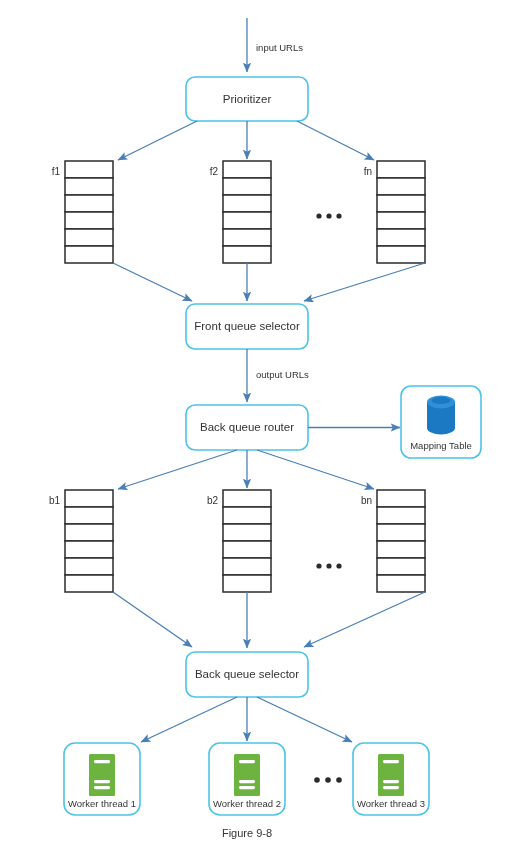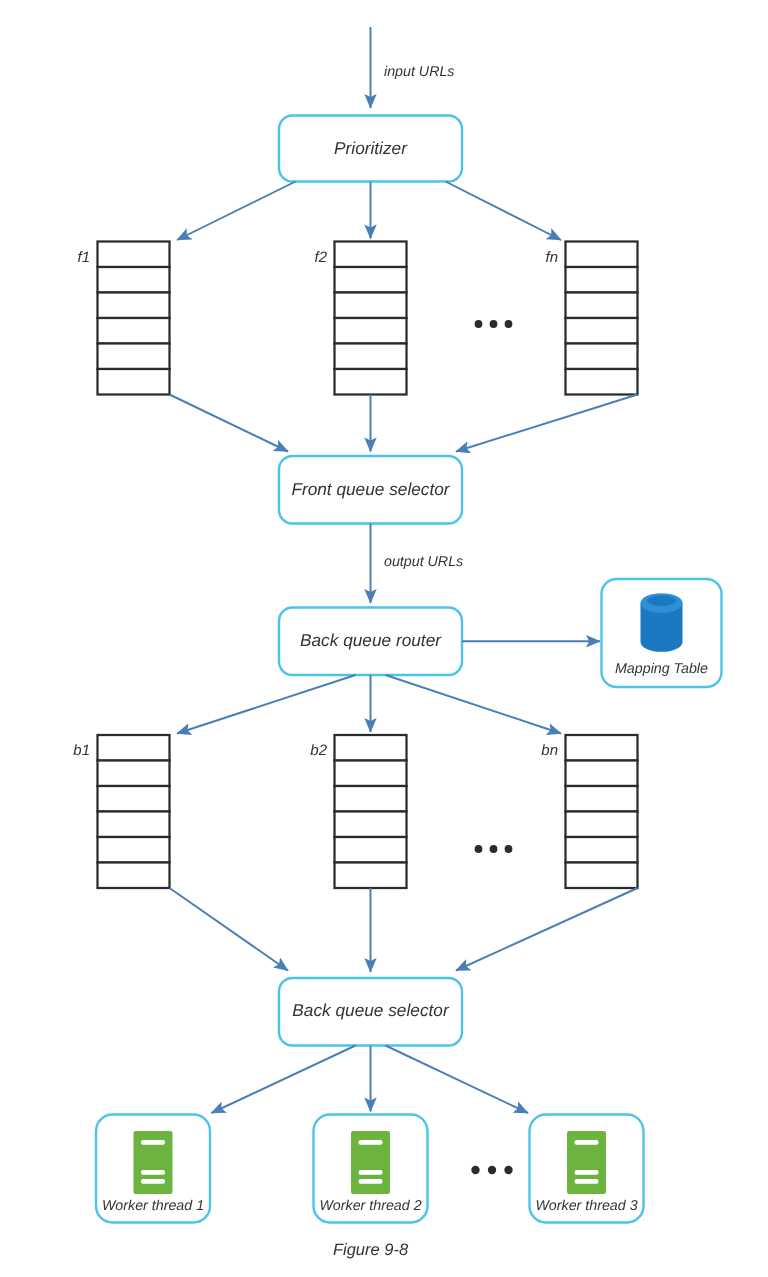--- a/index.html
+++ b/index.html
@@ -12,21 +12,20 @@
     height: 851px;
     font-family: "Liberation Sans", sans-serif;
     overflow: hidden;
     position: relative;
   }
   #diagram-root {
     position: relative;
     width: 512px;
     height: 851px;
     background: #ffffff;
-    font-style: italic;
   }
   svg.diagram {
     position: absolute;
     top: 0;
     left: 0;
     width: 512px;
     height: 851px;
     display: block;
   }
   .node-label {

